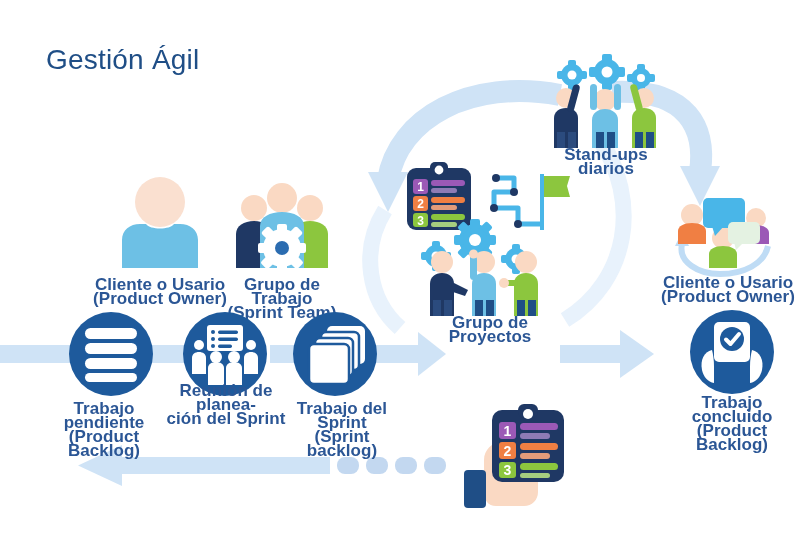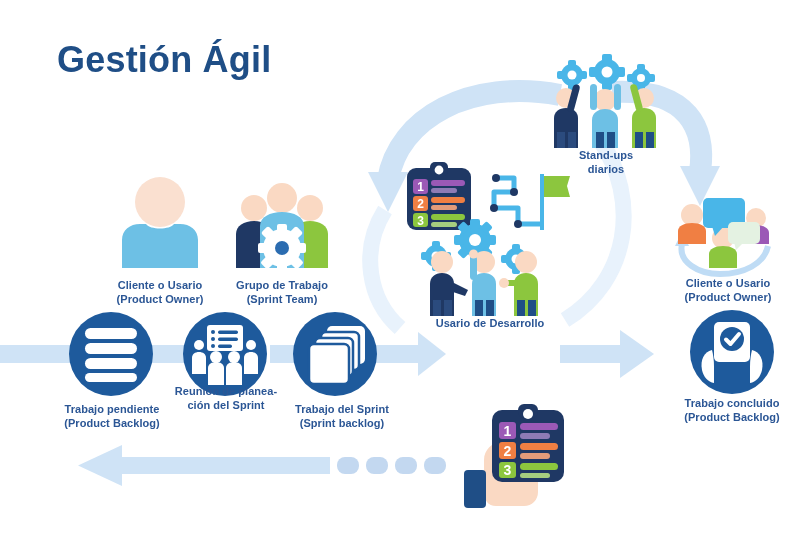--- a/index.html
+++ b/index.html
@@ -6,29 +6,29 @@
   body{
     width:800px;height:546px;background:#ffffff;
     font-family:"Liberation Sans", sans-serif;
     overflow:hidden;position:relative;
   }
   #stage{position:absolute;left:0;top:0;width:800px;height:546px;}
   .abs{position:absolute;}
   svg{display:block;overflow:visible;}
 
   .title{
-    position:absolute;left:57px;top:38px;width:320px;
-    color:#1F4E86;font-size:36px;line-height:44px;
-    font-weight:700;letter-spacing:.2px;
+    position:absolute;left:46px;top:38px;width:320px;
+    color:#1F4E86;font-size:28px;line-height:44px;
+    font-weight:400;letter-spacing:.2px;
   }
   .title .l2{display:block;}
 
   .caption{
     position:absolute;text-align:center;
-    color:#2B5695;font-size:11px;line-height:14px;
+    color:#2B5695;font-size:17px;line-height:14px;
     font-weight:600;letter-spacing:.05px;white-space:pre-line;
   }
 </style>
 </head>
 <body>
 
 <div id="stage">
 
   <div class="title">
     <span>Gestión Ágil</span>
@@ -114,21 +114,21 @@
 
   <svg class="abs" style="left:69px;top:312px;" width="84" height="84">
     <circle cx="42" cy="42" r="42" fill="#1E5A9C"></circle>
     <g fill="#FFFFFF">
       <rect x="16" y="16" width="52" height="11" rx="5.5"></rect>
       <rect x="16" y="31" width="52" height="11" rx="5.5"></rect>
       <rect x="16" y="46" width="52" height="11" rx="5.5"></rect>
       <rect x="16" y="61" width="52" height="9" rx="4.5"></rect>
     </g>
   </svg>
-  <div class="caption" style="left:44px;top:402px;width:136px;">Trabajo pendiente
+  <div class="caption" style="left:36px;top:402px;width:136px;">Trabajo pendiente
 (Product Backlog)</div>
 
   <svg class="abs" style="left:183px;top:312px;" width="84" height="84">
     <circle cx="42" cy="42" r="42" fill="#1E5A9C"></circle>
     <rect x="24" y="13" width="36" height="26" rx="3" fill="#FFFFFF"></rect>
     <g fill="#1E5A9C">
       <circle cx="30" cy="20" r="2"></circle>
         <rect x="35" y="18.5" width="20" height="3.5" rx="1.7"></rect>
       <circle cx="30" cy="27" r="2"></circle>
         <rect x="35" y="25.5" width="20" height="3.5" rx="1.7"></rect>
@@ -233,21 +233,21 @@
     <rect x="53" y="50" width="8" height="16" fill="#1F4E86"></rect>
     <rect x="64" y="50" width="8" height="16" fill="#1F4E86"></rect>
 
     <circle cx="104" cy="12" r="11" fill="#FAD9C3"></circle>
     <path d="M92 66 L92 34 C92 27 97 23 104 23 C111 23 116 27 116 34 L116 66 Z" fill="#8CC63E"></path>
     <rect x="82" y="30" width="14" height="6" rx="3" fill="#8CC63E"></rect>
     <circle cx="82" cy="33" r="5" fill="#FAD9C3"></circle>
     <rect x="95" y="50" width="8" height="16" fill="#1F4E86"></rect>
     <rect x="106" y="50" width="8" height="16" fill="#1F4E86"></rect>
   </svg>
-  <div class="caption" style="left:410px;top:316px;width:160px;">Usario de Desarrollo</div>
+  <div class="caption" style="left:410px;top:316px;width:160px;">Grupo de Proyectos</div>
 
   <svg class="abs" style="left:546px;top:58px;" width="120" height="90">
 
     <g fill="#49B6E8">
       <circle cx="26" cy="17" r="11"></circle>
       <rect x="22" y="2" width="8" height="8" rx="2"></rect>
       <rect x="22" y="24" width="8" height="8" rx="2"></rect>
       <rect x="11" y="13" width="8" height="8" rx="2"></rect>
       <rect x="33" y="13" width="8" height="8" rx="2"></rect>
       <circle cx="61" cy="14" r="13"></circle>

